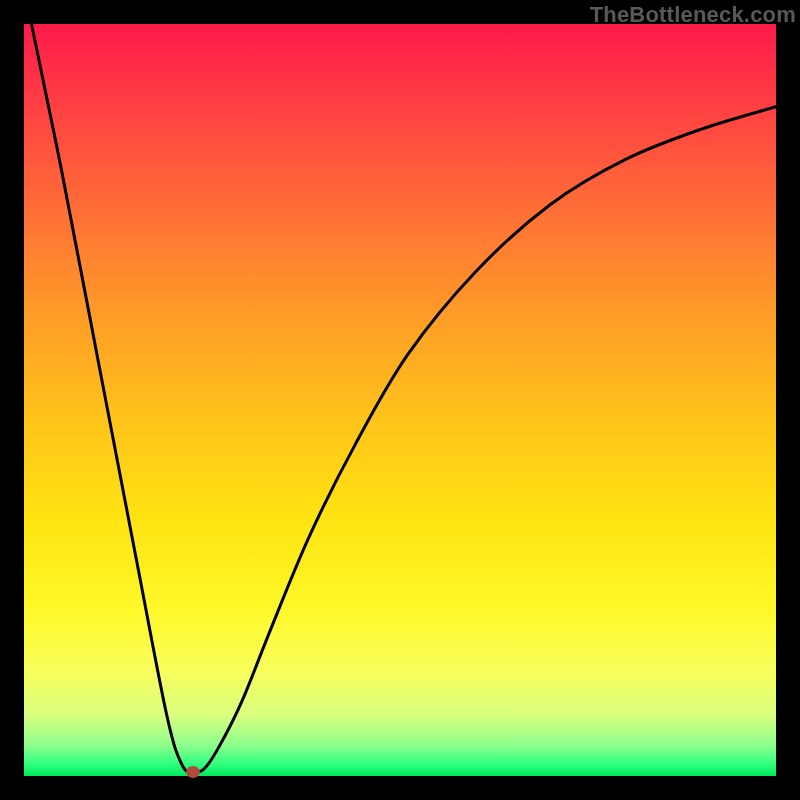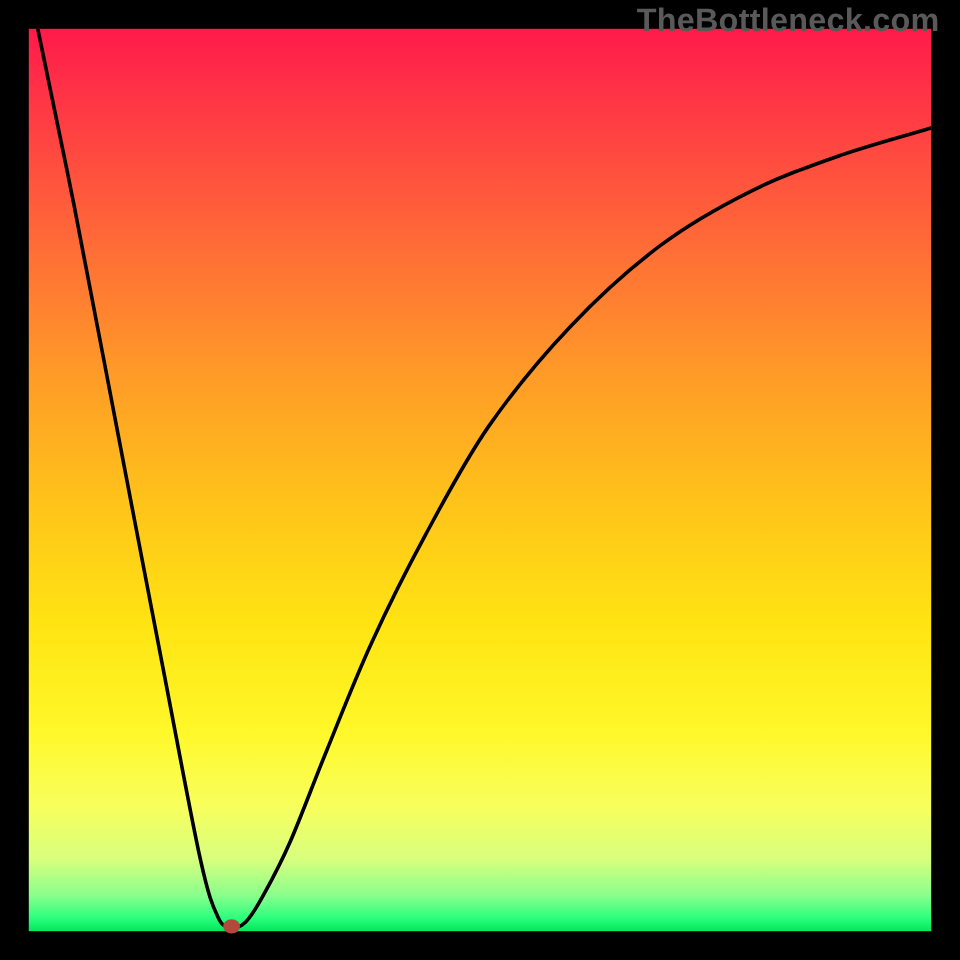--- a/index.html
+++ b/index.html
@@ -34,23 +34,23 @@
       #f8ff5c 86%,
       #d8ff7e 92%,
       #8aff8c 96%,
       #2dff7e 98.5%,
       #00e85a 100%
     );
   }
   .watermark {
     position: absolute;
     top: 2px;
-    right: 17px;
+    right: 4px;
     font-family: Arial, Helvetica, sans-serif;
-    font-size: 27px;
+    font-size: 22px;
     font-weight: 600;
     color: #595959;
     letter-spacing: 0.2px;
     user-select: none;
   }
   svg.curve {
     position: absolute;
     inset: 0;
     width: 100%;
     height: 100%;

